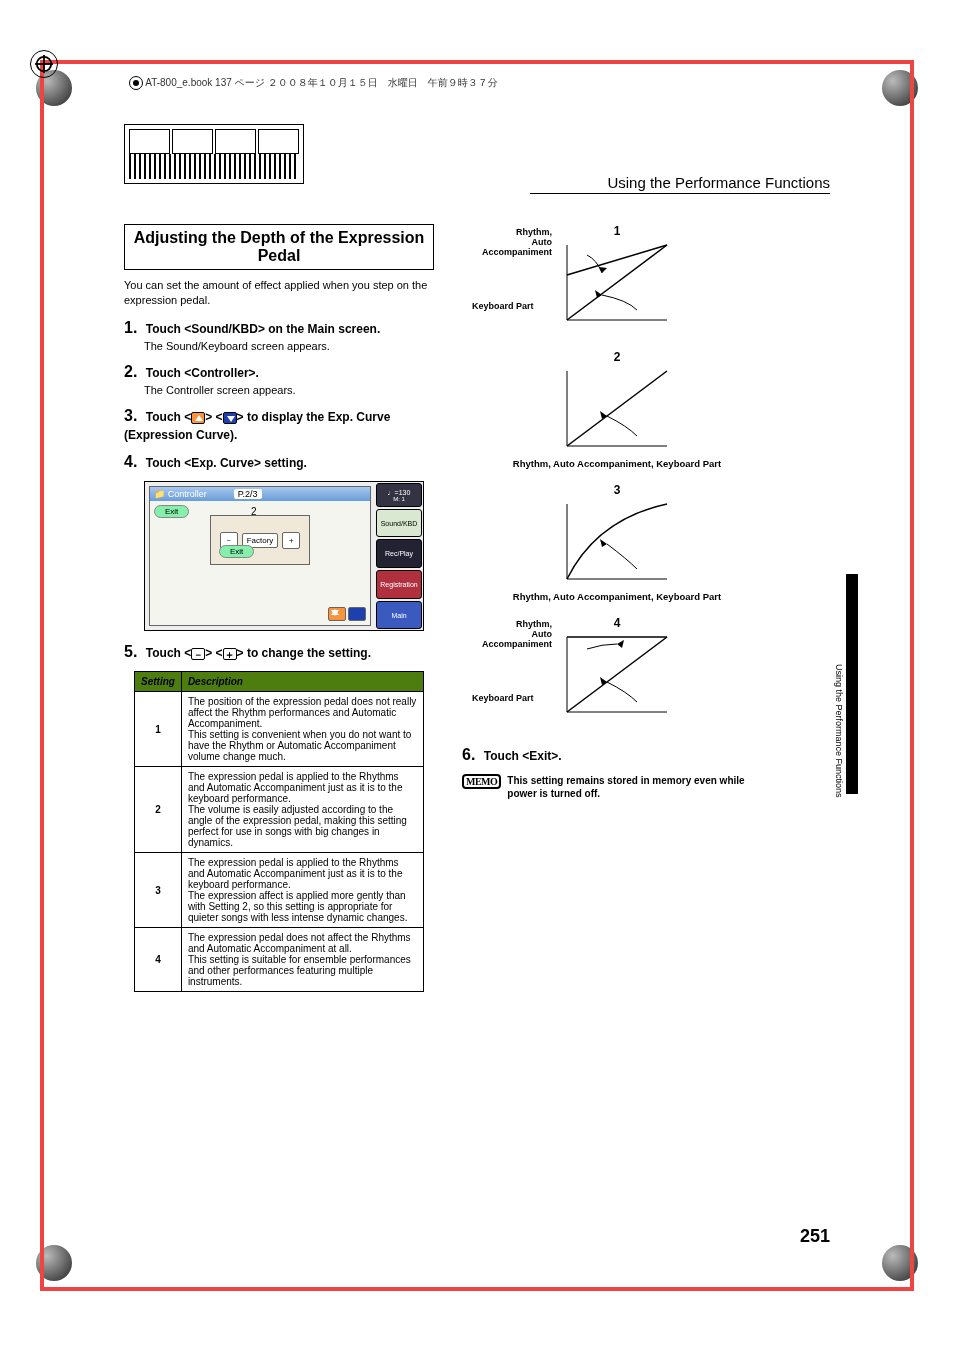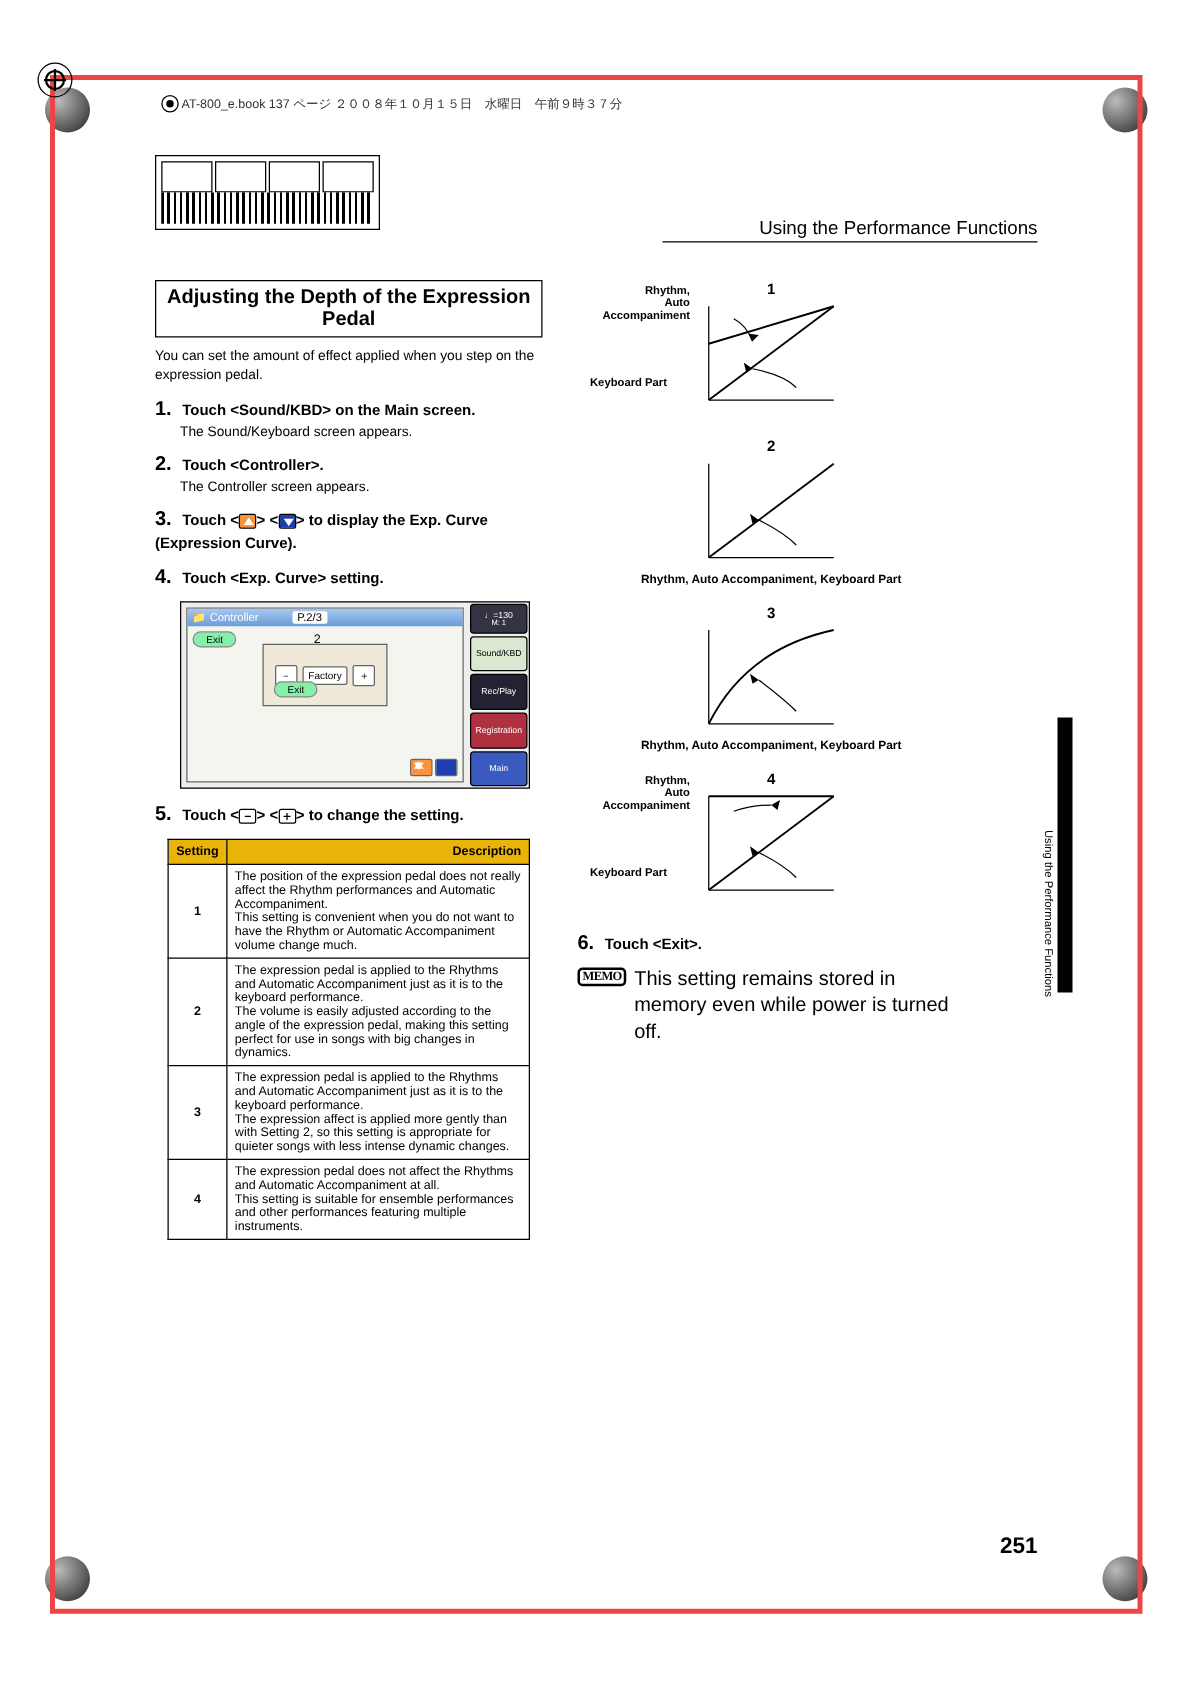--- a/index.html
+++ b/index.html
@@ -41,32 +41,32 @@
   .ss-row{display:flex; gap:2px; padding:1px 4px;}
   .ss-tab{background:#c05050; color:#fff; padding:1px 4px; border-radius:3px 0 0 3px; width:60px; font-size:8px;}
   .ss-val{background:#fff; border:1px solid #aaa; flex:1; padding:1px 4px; font-size:8px; border-radius:0 3px 3px 0;}
   .ss-popup{position:absolute; left:60px; top:28px; width:100px; height:50px; background:#f0e8d8; border:1px solid #666; display:flex; align-items:center; justify-content:center; gap:4px;}
   .ss-popup .pbtn{border:1px solid #666; background:#fff; padding:2px 4px; border-radius:2px; font-size:8px;}
   .ss-exit{background:#86efac;border:1px solid #888;border-radius:8px;padding:1px 10px;font-size:8px;display:inline-block;margin:4px;}
   .ss-arrows{position:absolute; bottom:4px; right:4px; display:flex; gap:2px;}
   .ss-arrow{width:18px;height:14px;border:1px solid #666;border-radius:2px;}
   table.settings { border-collapse: collapse; width: 290px; margin-left: 10px; font-size: 10px;}
   table.settings th, table.settings td { border: 1px solid #000; padding: 4px 6px; vertical-align: top;}
-  table.settings th { font-weight: bold; text-align: right; background: #eab308;}
+  table.settings th { font-weight: bold; text-align: left; background: #4d7c0f; font-style: italic;}
   table.settings td.c { text-align: center; font-weight: bold; vertical-align: middle; width: 40px;}
   .curve-block { margin-bottom: 14px; }
   .curve-num { font-size: 12px; font-weight: bold; text-align: center;}
   .curve-graph { width: 120px; height: 90px; margin: 2px auto; position: relative;}
   .curve-graph svg { width:100%; height:100%;}
   .curve-caption { font-size: 9.5px; font-weight: bold; text-align: center; margin-top: 2px;}
   .curve-labels { position:relative;}
   .lbl-top { position:absolute; font-size:9px; font-weight:bold; line-height:1.1;}
   .memo-row { display:flex; gap:6px; align-items:flex-start; margin-top:6px;}
   .memo-icon { font-size:10px; font-weight:bold; border:2px solid #000; border-radius:4px; padding:0 2px; font-family: "Comic Sans MS", cursive; letter-spacing:-0.5px;}
-  .memo-text { font-size:16px; line-height:1.3;}
+  .memo-text { font-size:10px; line-height:1.3;font-weight:bold;}
   .page-num { position: absolute; bottom: 40px; right: 80px; font-size: 18px; font-weight: bold;}
 </style>
 </head>
 <body>
 
 <div class="corner-sphere" style="top:70px;left:36px;"></div>
 <div class="corner-sphere" style="top:70px;right:36px;"></div>
 <div class="corner-sphere" style="bottom:70px;left:36px;"></div>
 <div class="corner-sphere" style="bottom:70px;right:36px;"></div>
 

